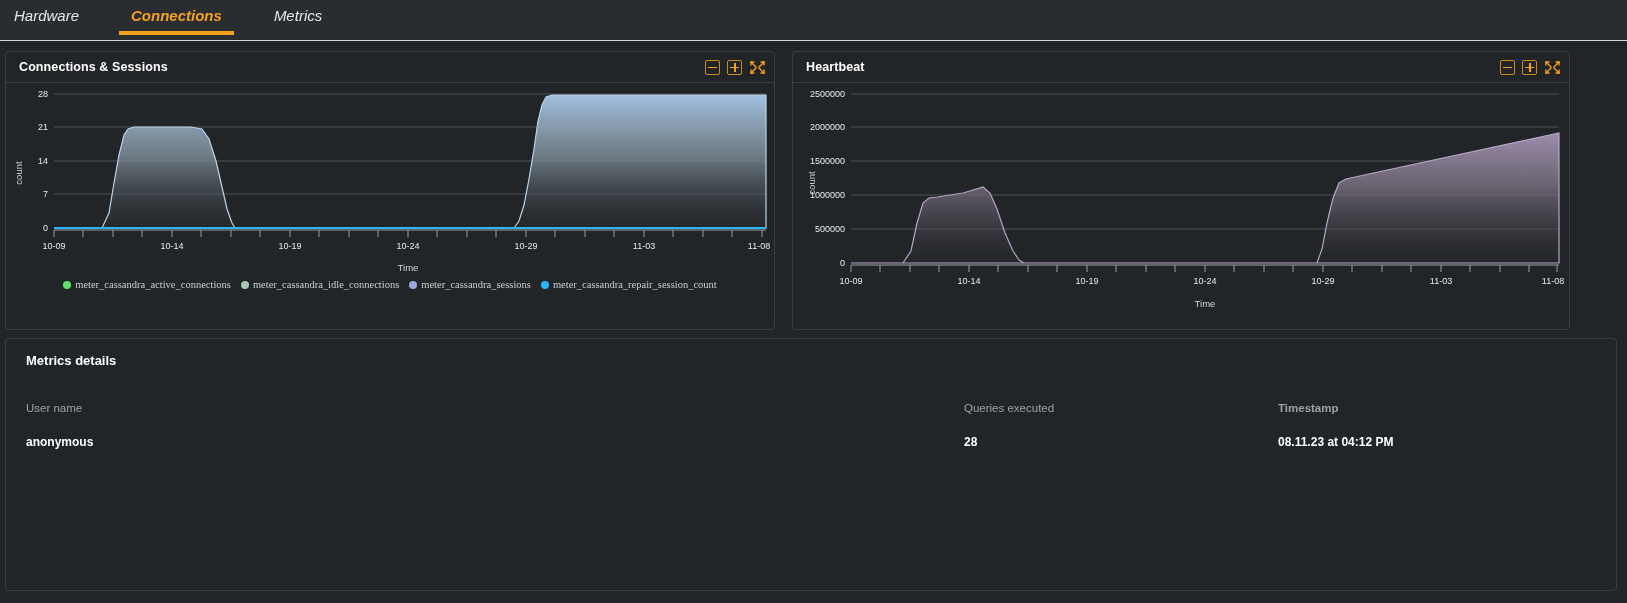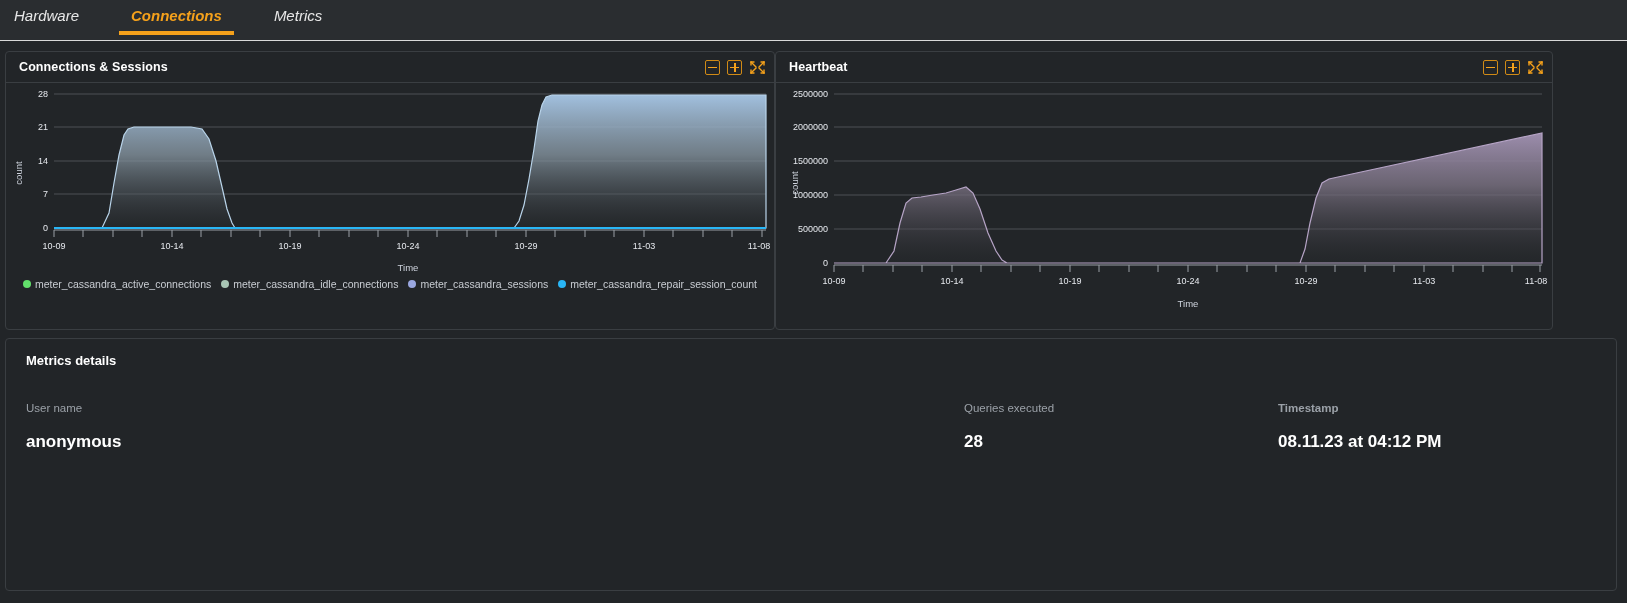--- a/index.html
+++ b/index.html
@@ -43,20 +43,21 @@
     position: absolute;
     left: 0; right: 0; bottom: 0;
     height: 4px;
     background: #f5a11b;
     z-index: 2;
   }
 
   
   .panels {
     display: flex;
+    gap: 17px;
     padding: 10px 10px 0 5px;
   }
   .panel {
     background: #222528;
     border: 1px solid #3a3e42;
     border-radius: 4px;
     position: relative;
   }
   .panel.left  { width: 770px; height: 279px; }
   .panel.right { width: 778px; height: 279px; }
@@ -135,20 +136,21 @@
   }
   .legend-dot {
     width: 8px; height: 8px; border-radius: 50%;
     display: inline-block;
     flex: 0 0 auto;
   }
   .legend-label {
     font-size: 10.5px;
     color: #c9cdd3;
     white-space: nowrap;
+    font-family: Liberation Serif, serif;
   }
 
   
   .session-panel {
     margin: 8px 10px 0 5px;
     background: #222528;
     border: 1px solid #3a3e42;
     border-radius: 4px;
     height: 253px;
     position: relative;
@@ -172,21 +174,21 @@
   .trow.head { height: 28px; }
   .trow.body { height: 34px; margin-top: 3px; }
   .cell-user { width: 938px; }
   .cell-queries { width: 314px; }
   .cell-ts { flex: 1; font-weight: bold; }
   .th {
     font-size: 11.5px;
     color: #9ba1a8;
   }
   .td {
-    font-size: 17px;
+    font-size: 12px;
     color: #ffffff;
     font-weight: bold;
   }
 </style>
 </head>
 <body>
 
 <div class="tabbar">
   <div class="tab">
     <span>Hardware</span>

